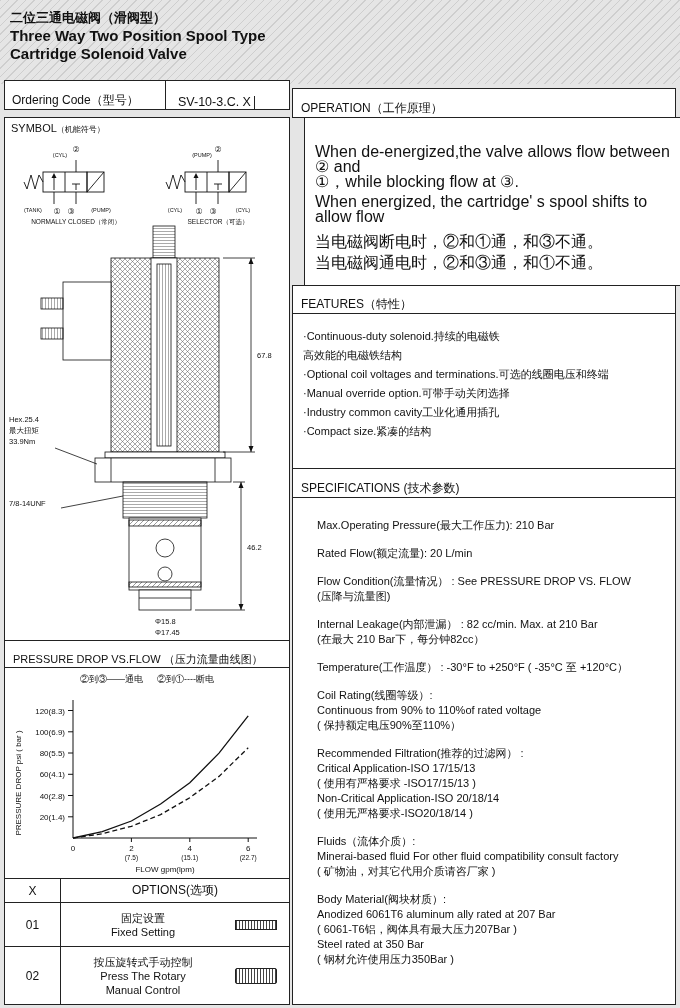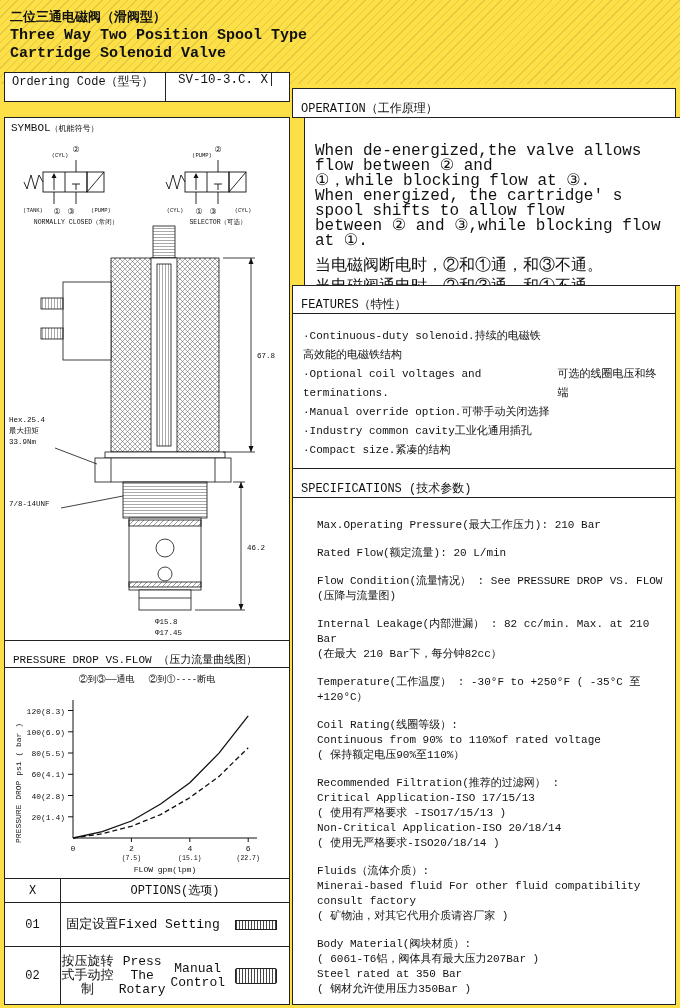--- a/index.html
+++ b/index.html
@@ -1,27 +1,27 @@
 <!DOCTYPE html>
 <html><head>
 <meta charset="utf-8">
 <style>
   *{margin:0;padding:0;box-sizing:border-box}
   html,body{background:#fff}
-  .page{position:relative;width:680px;height:1008px;background:#fde047;
-        font-family:Liberation Mono, monospace;color:#111;overflow:hidden}
+  .page{position:relative;width:680px;height:1008px;background:#e5e5e5;
+        font-family:Liberation Sans, sans-serif;color:#111;overflow:hidden}
   .stripe-band{position:absolute;left:0;top:0;width:680px;height:84px;
         background:repeating-linear-gradient(135deg,rgba(0,0,0,0.10) 0 1px,transparent 1px 6px)}
   .titleblock{position:absolute;left:10px;top:8px;z-index:2}
   .t-zh{font-size:13px;font-weight:bold;line-height:19px}
   .t-en{font-size:15px;font-weight:bold;line-height:18px}
   .box{position:absolute;border:1px solid #222;background:#fff}
   .hdr{display:flex;align-items:flex-end;padding-left:8px;font-size:12px}
   
-  .ordering{left:4px;top:72px;width:286px;height:30px;display:flex;align-items:flex-start}
+  .ordering{left:4px;top:80px;width:286px;height:30px;display:flex;align-items:flex-end}
   .ord-label{flex:0 0 160px;padding-left:7px;font-size:12px}
   .ord-divider{width:0;border-left:1px solid #222;height:100%}
   .ord-code{padding-left:12px;font-size:12.5px}
   .code-mark{display:inline-block;width:0;border-left:1px solid #222;height:13px;margin-left:3px;vertical-align:-2px}
   .symdraw{left:4px;top:117px;width:286px;height:524px;overflow:hidden}
   .sym-title{position:absolute;top:4px;left:6px;font-size:11px}
   .sym-title-zh{font-size:8px}
   .symbols{position:absolute;top:22px;left:0;width:100%;display:flex;justify-content:space-around}
   .symsvg{width:126px;height:88px}
   .sline{stroke:#111;stroke-width:0.9;fill:none}
@@ -42,30 +42,30 @@
   .xtick{font-size:8px;text-anchor:middle;fill:#111}
   .xsub{font-size:6.5px;text-anchor:middle;fill:#111}
   .axlabel{font-size:8px;fill:#111}
   .curve{fill:none;stroke:#111;stroke-width:1.3}
   .options{left:4px;top:878px;width:286px;height:127px;display:grid;
            grid-template-columns:56px 1fr;grid-template-rows:24px 44px 1fr}
   .ocell{border-right:1px solid #222;border-bottom:1px solid #222;display:flex;
          align-items:center;justify-content:center;font-size:12px;text-align:center}
   .ocell.lastcol{border-right:none}
   .ocell.lastrow{border-bottom:none}
-  .opt-text-cell{position:relative;flex-direction:row;font-size:13px;line-height:14px;padding-right:64px}
+  .opt-text-cell{position:relative;flex-direction:column;font-size:11px;line-height:14px;padding-right:64px}
   .icon-plug{position:absolute;right:12px;top:50%;transform:translateY(-50%);width:42px;height:10px;
              border:1px solid #222;background:repeating-linear-gradient(90deg,#444 0 1px,#fff 1px 3px)}
   .icon-knob{position:absolute;right:12px;top:50%;transform:translateY(-50%);width:42px;height:16px;border-radius:2px;
              border:1px solid #222;background:repeating-linear-gradient(90deg,#444 0 1px,#fff 1px 3px)}
   
   .op-hdr{left:292px;top:88px;width:384px;height:30px}
   .op-body{left:304px;top:117px;width:384px;height:169px;padding:26px 8px 10px 10px;font-size:16px}
   .op-line{line-height:15px}
-  .mt5{}.mt10{margin-top:10px}.mt6{margin-top:6px}
+  .mt5{margin-top:5px}.mt10{margin-top:10px}.mt6{margin-top:6px}
   .feat-hdr{left:292px;top:285px;width:384px;height:29px}
   .feat-body{left:292px;top:313px;width:384px;height:156px;padding:13px 14px 0 10px}
   .feat-row{display:flex;justify-content:flex-start;line-height:19px;font-size:11px}
   .spec-hdr{left:292px;top:468px;width:384px;height:30px}
   .spec-body{left:292px;top:497px;width:384px;height:508px;padding:20px 8px 0 24px;font-size:11px}
   .spec-block{margin-bottom:13px}
   .spec-line{line-height:15px}
 </style>
 </head>
 <body>
@@ -261,21 +261,20 @@
   </section>
 
   <section class="box hdr op-hdr">
     <span>OPERATION（工作原理）</span>
   </section>
 
   <section class="box op-body">
     <div class="op-line">When de-energized,the valve allows flow between ② and</div>
     <div class="op-line">①，while blocking flow at ③.</div>
     <div class="op-line mt5">When energized, the cartridge' s spool shifts to allow flow</div>
-    <div class="op-line">between ② and ③,while blocking flow at ①.</div>
     <div class="op-line mt10">当电磁阀断电时，②和①通，和③不通。</div>
     <div class="op-line mt6">当电磁阀通电时，②和③通，和①不通。</div>
   </section>
 
   <section class="box hdr feat-hdr">
     <span>FEATURES（特性）</span>
   </section>
 
   <section class="box feat-body">
     <div class="feat-row">
@@ -337,18 +336,19 @@
       <div class="spec-line">Non-Critical Application-ISO 20/18/14</div>
       <div class="spec-line">( 使用无严格要求-ISO20/18/14 )</div>
     </div>
     <div class="spec-block">
       <div class="spec-line">Fluids（流体介质）:</div>
       <div class="spec-line">Minerai-based fluid For other  fluid compatibility consult  factory</div>
       <div class="spec-line">( 矿物油，对其它代用介质请咨厂家 )</div>
     </div>
     <div class="spec-block">
       <div class="spec-line">Body Material(阀块材质）:</div>
+      <div class="spec-line">Anodized 6061T6 aluminum ally rated at 207 Bar</div>
       <div class="spec-line">( 6061-T6铝，阀体具有最大压力207Bar )</div>
       <div class="spec-line">Steel rated at 350 Bar</div>
       <div class="spec-line">( 钢材允许使用压力350Bar )</div>
     </div>
   </section>
 </div>
 
 </body></html>

